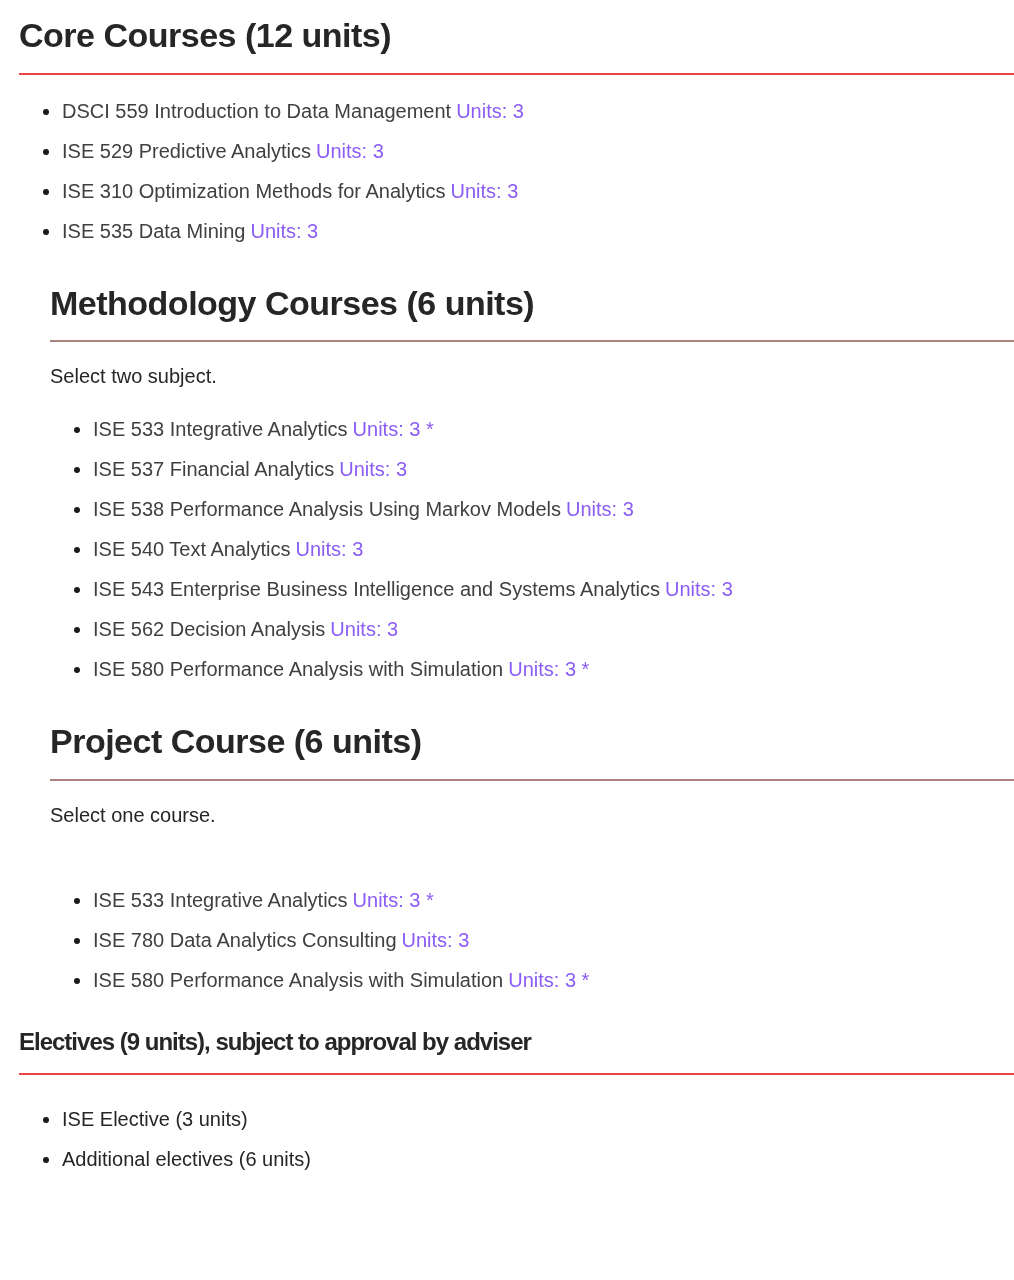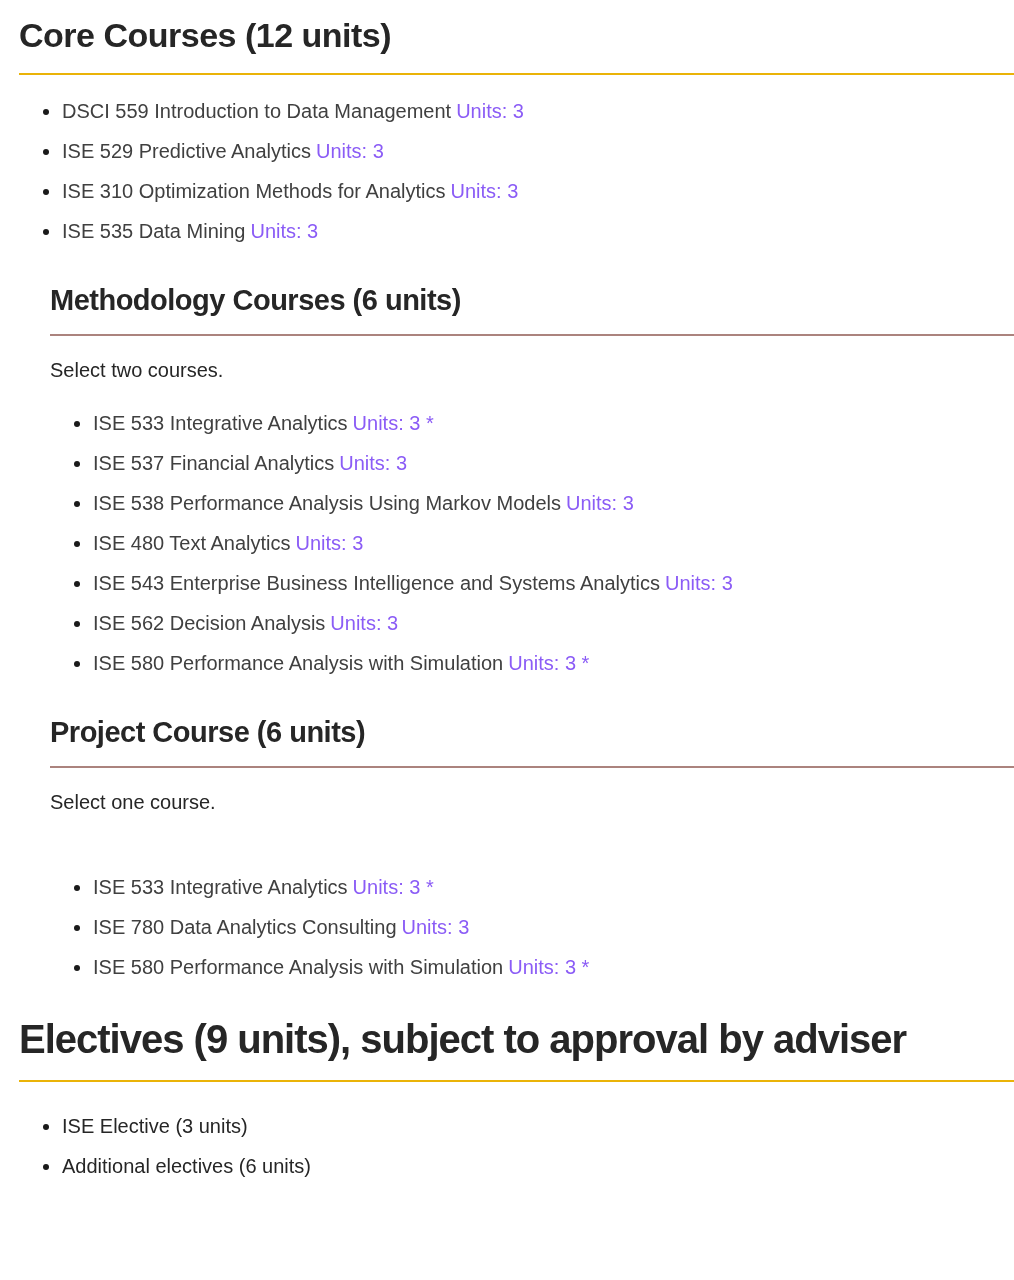--- a/index.html
+++ b/index.html
@@ -12,28 +12,28 @@
     color: #262626;
     box-sizing: border-box;
   }
   .page { padding: 14px 0 30px 19px; }
 
   h2, h3 { font-weight: bold; color: #262626; margin: 0; }
   .h-l1 {
     font-size: 34px;
     letter-spacing: -0.5px;
     padding-bottom: 16px;
-    border-bottom: 2px solid #eab308;
+    border-bottom: 2px solid #ef4444;
   }
   .h-l1--wide {
-    font-size: 40px;
+    font-size: 24px;
     letter-spacing: -1px;
   }
   .h-l2 {
-    font-size: 29px;
+    font-size: 34px;
     letter-spacing: -0.5px;
     padding-bottom: 16px;
     border-bottom: 2px solid #ab837e;
   }
 
   .subsection { margin-left: 31px; margin-top: 38px; }
   .section--electives { margin-top: 34px; }
 
   .intro { margin: 22px 0 0 0; }
 
@@ -79,33 +79,33 @@
         <a class="course-link">ISE 310 Optimization Methods for Analytics</a><span class="units">Units: 3</span>
       </li>
       <li>
         <a class="course-link">ISE 535 Data Mining</a><span class="units">Units: 3</span>
       </li>
     </ul>
   </section>
 
   <section class="subsection">
     <h3 class="h-l2">Methodology Courses (6 units)</h3>
-    <p class="intro">Select two courses.</p>
+    <p class="intro">Select two subject.</p>
     <ul class="courses">
       <li>
         <a class="course-link">ISE 533 Integrative Analytics</a><span class="units">Units: 3 *</span>
       </li>
       <li>
         <a class="course-link">ISE 537 Financial Analytics</a><span class="units">Units: 3</span>
       </li>
       <li>
         <a class="course-link">ISE 538 Performance Analysis Using Markov Models</a><span class="units">Units: 3</span>
       </li>
       <li>
-        <a class="course-link">ISE 480 Text Analytics</a><span class="units">Units: 3</span>
+        <a class="course-link">ISE 540 Text Analytics</a><span class="units">Units: 3</span>
       </li>
       <li>
         <a class="course-link">ISE 543 Enterprise Business Intelligence and Systems Analytics</a><span class="units">Units: 3</span>
       </li>
       <li>
         <a class="course-link">ISE 562 Decision Analysis</a><span class="units">Units: 3</span>
       </li>
       <li>
         <a class="course-link">ISE 580 Performance Analysis with Simulation</a><span class="units">Units: 3 *</span>
       </li>

